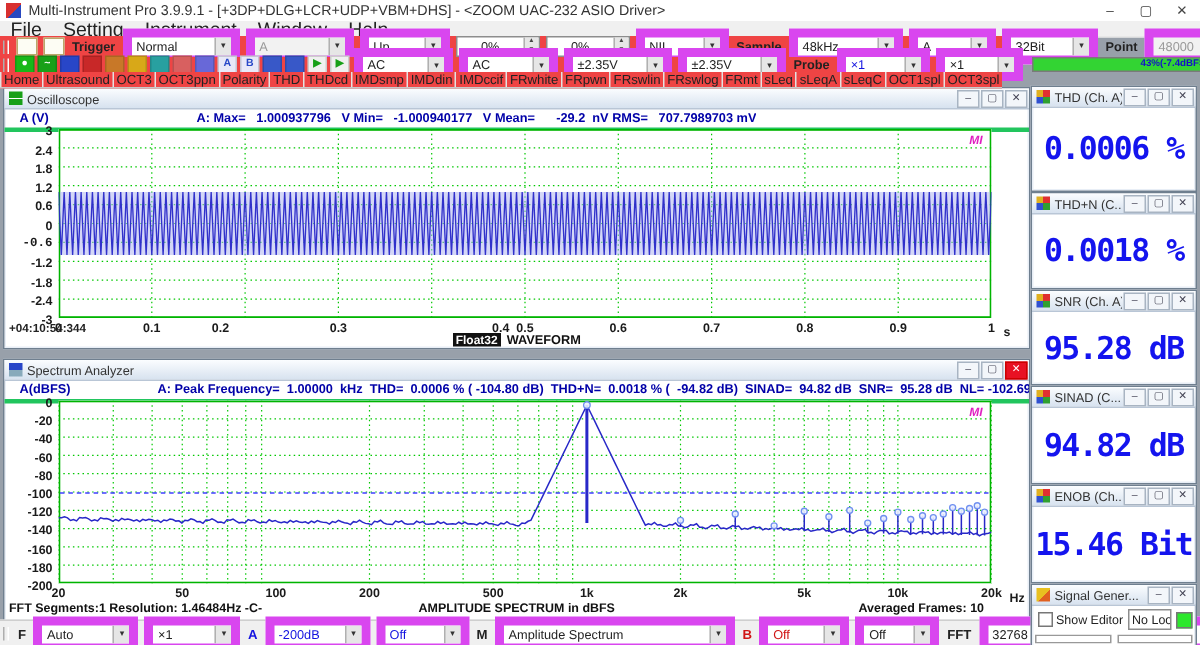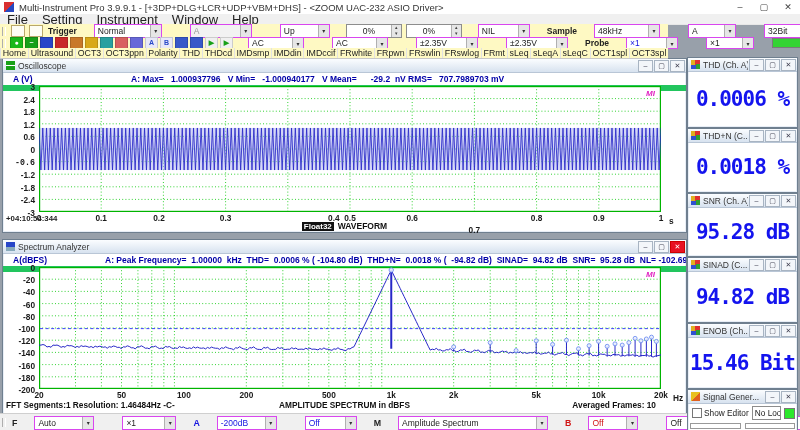--- a/index.html
+++ b/index.html
@@ -10,28 +10,28 @@
             border-bottom:1px solid #d9d9d9;display:flex;align-items:center;z-index:10}
   .app-icon{width:10px;height:10px;margin:0 5px 0 4px;flex:0 0 auto;
             background:linear-gradient(135deg,#d83030 0 55%,#2848c0 55% 100%)}
   .title-text{font-size:9.5px;color:#333;white-space:nowrap}
   .win-btns{margin-left:auto;display:flex;height:100%}
   .win-btn{width:24px;text-align:center;font-size:9px;line-height:14px;color:#444}
   
   .menubar{position:absolute;left:0;top:14px;width:800px;height:10px;background:#f0f0f0;
            display:flex;align-items:center;z-index:10;border-bottom:1px solid #e7e7e7}
   .menu-item{padding:0 7px;font-size:13px;color:#222}
-  .tb{position:absolute;left:0;width:668px;background:#fef9c3;display:flex;align-items:center;z-index:10}
+  .tb{position:absolute;left:0;width:668px;background:#ef4444;display:flex;align-items:center;z-index:10}
   #toolbar1{top:24px;height:14px}
   #toolbar2{top:38px;height:10px}
   #toolbar3{top:48px;height:10px;border-bottom:1px solid #c8c8c8}
   .grip{width:2px;height:9px;border-left:1px solid #aeaeae;border-right:1px solid #fff;margin:0 3px 0 2px;flex:0 0 auto}
   .tlabel{font-weight:bold;font-size:8.5px;margin:0 3px;white-space:nowrap}
-  .combo{height:12px;background:#fff;border:1px solid #d946ef;display:flex;align-items:center;
-         font-size:8.5px;flex:0 0 auto;overflow:hidden;margin:0 14px}
+  .combo{height:12px;background:#fff;border:6px solid #d946ef;display:flex;align-items:center;
+         font-size:8.5px;flex:0 0 auto;overflow:hidden;margin:0 2px}
   .combo .cv{padding-left:3px;white-space:nowrap;flex:1 1 auto;overflow:hidden}
   .combo .arr{width:10px;align-self:stretch;background:#e6e6e6;border-left:1px solid #b0b0b0;
               font-size:6px;line-height:12px;text-align:center;color:#333;flex:0 0 auto}
   .combo .arr::after{content:"▾"}
   .combo.gray{background:#f2f2f2}
   .combo.gray .cv{color:#9a9a9a}
   .spin{height:12px;background:#fff;border:1px solid #8d8d8d;display:flex;align-items:center;margin:0 2px;flex:0 0 auto}
   .spin .cv{flex:1;text-align:center;font-size:8.5px}
   .spin .ud{width:9px;align-self:stretch;display:flex;flex-direction:column;border-left:1px solid #b0b0b0;background:#e6e6e6}
   .spin .ud i{flex:1;font-style:normal;font-size:5px;line-height:5px;text-align:center;color:#444}
@@ -47,21 +47,21 @@
   
   .panel{position:absolute;background:#fff;border:1px solid #6f7f8f;box-shadow:inset 0 0 0 1px #e8eef6}
   .ptitle{height:13px;background:linear-gradient(#fbfdff,#d7e2ef);border-bottom:1px solid #b9c6d6;
           display:flex;align-items:center;font-size:8.5px;color:#333}
   .ptitle .ptxt{white-space:nowrap;overflow:hidden;flex:1 1 auto}
   .pico{width:9px;height:9px;margin:0 3px;flex:0 0 auto}
   .pbtns{display:flex;margin-left:auto;flex:0 0 auto;padding-right:1px}
   .pbtn{width:13px;height:10px;border:1px solid #a8b4c2;background:#f3f6fa;margin-left:1px;
         font-size:7px;line-height:9px;text-align:center;color:#445}
   .pbtn.red{background:#e81123;border-color:#c00;color:#fff}
-  .phead{height:12px;display:flex;align-items:center;font-size:8.5px;font-weight:bold;color:#0000a8;border-bottom:6px solid #22c55e}
+  .phead{height:12px;display:flex;align-items:flex-start;font-size:8.5px;font-weight:bold;color:#0000a8;border-bottom:3px solid #22c55e}
   .phead .ch{width:118px;padding-left:10px;flex:0 0 auto}
   .phead .stats{white-space:pre;overflow:hidden}
   .plot{position:absolute;background:#fff}
   .xticks{position:absolute;font-size:8.3px;font-weight:bold;color:#1a1a1a}
   .xticks span{position:absolute;transform:translateX(-50%);white-space:nowrap}
   .xticks .unit{transform:none;font-weight:bold}
   .yticks{position:absolute;width:32px;font-size:8.3px;font-weight:bold;color:#1a1a1a}
   .yticks span{position:absolute;right:2px}
   .scope-caption{position:absolute;width:100%;text-align:center;font-size:8.5px;font-weight:bold;color:#111}
   .badge{background:#111;color:#fff;padding:0 2px;margin-right:4px;font-size:8px}
@@ -288,26 +288,26 @@
         <line x1="0" y1="113.4" x2="622" y2="113.4" stroke="#00c800" stroke-width="0.8" stroke-dasharray="1 2.2"></line>
         <rect x="0.6" y="0.6" width="620.8" height="124.8" fill="none" stroke="#00b400" stroke-width="1.2"></rect>
         <rect x="1" y="41.9811" width="620" height="42.0378" fill="#b0b6f0" opacity="0.55"></rect>
         <polyline points="0.00,41.98 1.88,84.02 3.77,41.98 5.65,84.02 7.54,41.98 9.42,84.02 11.31,41.98 13.19,84.02 15.08,41.98 16.96,84.02 18.85,41.98 20.73,84.02 22.62,41.98 24.50,84.02 26.39,41.98 28.27,84.02 30.16,41.98 32.04,84.02 33.93,41.98 35.81,84.02 37.70,41.98 39.58,84.02 41.47,41.98 43.35,84.02 45.24,41.98 47.12,84.02 49.01,41.98 50.89,84.02 52.78,41.98 54.66,84.02 56.55,41.98 58.43,84.02 60.32,41.98 62.20,84.02 64.08,41.98 65.97,84.02 67.85,41.98 69.74,84.02 71.62,41.98 73.51,84.02 75.39,41.98 77.28,84.02 79.16,41.98 81.05,84.02 82.93,41.98 84.82,84.02 86.70,41.98 88.59,84.02 90.47,41.98 92.36,84.02 94.24,41.98 96.13,84.02 98.01,41.98 99.90,84.02 101.78,41.98 103.67,84.02 105.55,41.98 107.44,84.02 109.32,41.98 111.21,84.02 113.09,41.98 114.98,84.02 116.86,41.98 118.75,84.02 120.63,41.98 122.52,84.02 124.40,41.98 126.28,84.02 128.17,41.98 130.05,84.02 131.94,41.98 133.82,84.02 135.71,41.98 137.59,84.02 139.48,41.98 141.36,84.02 143.25,41.98 145.13,84.02 147.02,41.98 148.90,84.02 150.79,41.98 152.67,84.02 154.56,41.98 156.44,84.02 158.33,41.98 160.21,84.02 162.10,41.98 163.98,84.02 165.87,41.98 167.75,84.02 169.64,41.98 171.52,84.02 173.41,41.98 175.29,84.02 177.18,41.98 179.06,84.02 180.95,41.98 182.83,84.02 184.72,41.98 186.60,84.02 188.48,41.98 190.37,84.02 192.25,41.98 194.14,84.02 196.02,41.98 197.91,84.02 199.79,41.98 201.68,84.02 203.56,41.98 205.45,84.02 207.33,41.98 209.22,84.02 211.10,41.98 212.99,84.02 214.87,41.98 216.76,84.02 218.64,41.98 220.53,84.02 222.41,41.98 224.30,84.02 226.18,41.98 228.07,84.02 229.95,41.98 231.84,84.02 233.72,41.98 235.61,84.02 237.49,41.98 239.38,84.02 241.26,41.98 243.15,84.02 245.03,41.98 246.92,84.02 248.80,41.98 250.68,84.02 252.57,41.98 254.45,84.02 256.34,41.98 258.22,84.02 260.11,41.98 261.99,84.02 263.88,41.98 265.76,84.02 267.65,41.98 269.53,84.02 271.42,41.98 273.30,84.02 275.19,41.98 277.07,84.02 278.96,41.98 280.84,84.02 282.73,41.98 284.61,84.02 286.50,41.98 288.38,84.02 290.27,41.98 292.15,84.02 294.04,41.98 295.92,84.02 297.81,41.98 299.69,84.02 301.58,41.98 303.46,84.02 305.35,41.98 307.23,84.02 309.12,41.98 311.00,84.02 312.88,41.98 314.77,84.02 316.65,41.98 318.54,84.02 320.42,41.98 322.31,84.02 324.19,41.98 326.08,84.02 327.96,41.98 329.85,84.02 331.73,41.98 333.62,84.02 335.50,41.98 337.39,84.02 339.27,41.98 341.16,84.02 343.04,41.98 344.93,84.02 346.81,41.98 348.70,84.02 350.58,41.98 352.47,84.02 354.35,41.98 356.24,84.02 358.12,41.98 360.01,84.02 361.89,41.98 363.78,84.02 365.66,41.98 367.55,84.02 369.43,41.98 371.32,84.02 373.20,41.98 375.08,84.02 376.97,41.98 378.85,84.02 380.74,41.98 382.62,84.02 384.51,41.98 386.39,84.02 388.28,41.98 390.16,84.02 392.05,41.98 393.93,84.02 395.82,41.98 397.70,84.02 399.59,41.98 401.47,84.02 403.36,41.98 405.24,84.02 407.13,41.98 409.01,84.02 410.90,41.98 412.78,84.02 414.67,41.98 416.55,84.02 418.44,41.98 420.32,84.02 422.21,41.98 424.09,84.02 425.98,41.98 427.86,84.02 429.75,41.98 431.63,84.02 433.52,41.98 435.40,84.02 437.28,41.98 439.17,84.02 441.05,41.98 442.94,84.02 444.82,41.98 446.71,84.02 448.59,41.98 450.48,84.02 452.36,41.98 454.25,84.02 456.13,41.98 458.02,84.02 459.90,41.98 461.79,84.02 463.67,41.98 465.56,84.02 467.44,41.98 469.33,84.02 471.21,41.98 473.10,84.02 474.98,41.98 476.87,84.02 478.75,41.98 480.64,84.02 482.52,41.98 484.41,84.02 486.29,41.98 488.18,84.02 490.06,41.98 491.95,84.02 493.83,41.98 495.72,84.02 497.60,41.98 499.48,84.02 501.37,41.98 503.25,84.02 505.14,41.98 507.02,84.02 508.91,41.98 510.79,84.02 512.68,41.98 514.56,84.02 516.45,41.98 518.33,84.02 520.22,41.98 522.10,84.02 523.99,41.98 525.87,84.02 527.76,41.98 529.64,84.02 531.53,41.98 533.41,84.02 535.30,41.98 537.18,84.02 539.07,41.98 540.95,84.02 542.84,41.98 544.72,84.02 546.61,41.98 548.49,84.02 550.38,41.98 552.26,84.02 554.15,41.98 556.03,84.02 557.92,41.98 559.80,84.02 561.68,41.98 563.57,84.02 565.45,41.98 567.34,84.02 569.22,41.98 571.11,84.02 572.99,41.98 574.88,84.02 576.76,41.98 578.65,84.02 580.53,41.98 582.42,84.02 584.30,41.98 586.19,84.02 588.07,41.98 589.96,84.02 591.84,41.98 593.73,84.02 595.61,41.98 597.50,84.02 599.38,41.98 601.27,84.02 603.15,41.98 605.04,84.02 606.92,41.98 608.81,84.02 610.69,41.98 612.58,84.02 614.46,41.98 616.35,84.02 618.23,41.98 620.12,84.02 622.00,41.98 " fill="none" stroke="#2828c8" stroke-width="0.9" opacity="0.95"></polyline>
         <text x="616" y="10" text-anchor="end" fill="#e020c0" font-size="8" font-weight="bold" font-style="italic" font-family="Liberation Sans, sans-serif">MI</text>
       </svg>
     </div>
   <div class="xticks" id="scope-xticks" style="left:36px;top:154px;width:630px;height:9px">
       <span style="left: 0px;">0</span>
       <span style="left: 62.2px;">0.1</span>
-      <span style="left: 120px;">0.2</span>
+      <span style="left: 108px;">0.2</span>
       <span style="left: 186.6px;">0.3</span>
       <span style="left: 248.8px; margin-left: 46px;">0.4</span>
       <span style="left: 311px;">0.5</span>
       <span style="left: 373.2px;">0.6</span>
-      <span style="left: 435.4px; margin-top: 12px;">0.7</span>
+      <span style="left: 435.4px;">0.7</span>
       <span style="left: 497.6px;">0.8</span>
       <span style="left: 559.8px;">0.9</span>
       <span style="left: 622px;">1</span>
       <span class="unit" style="left: 630px; top: 3px;">s</span>
     </div>
   <div class="tstamp" style="left:3px;top:155px">+04:10:54:344</div>
   <div class="scope-caption" style="top:162px">
     <span class="badge">Float32</span><span>WAVEFORM</span>
   </div>
 </div>

